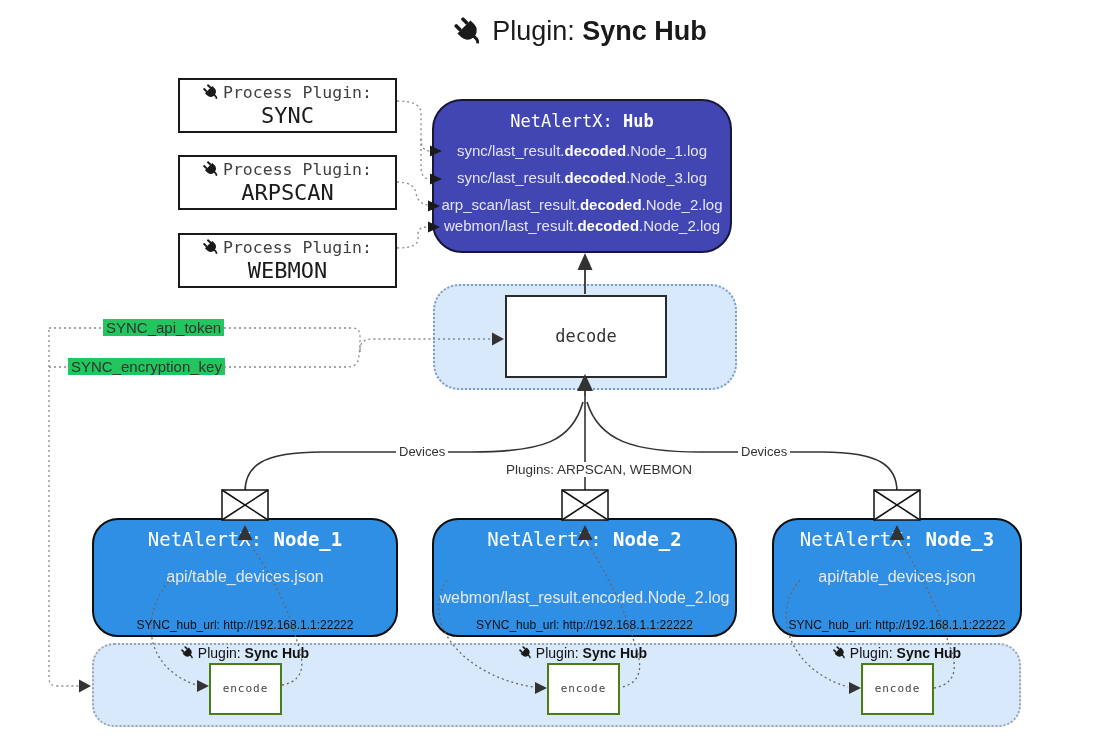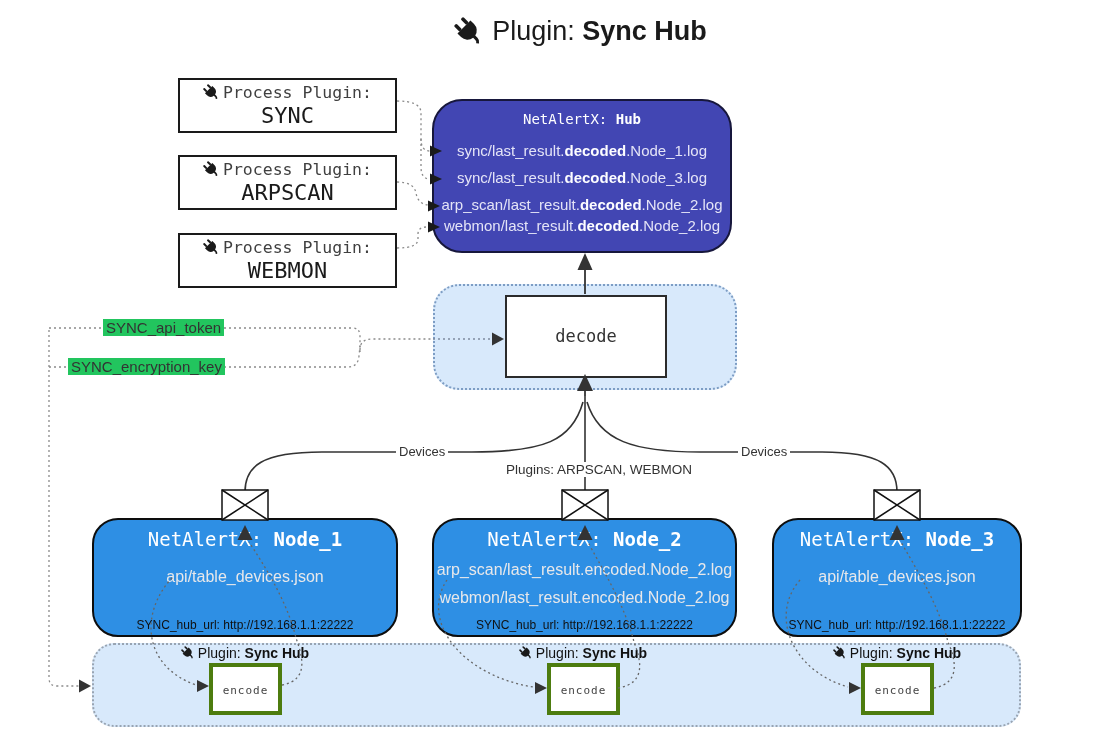--- a/index.html
+++ b/index.html
@@ -14,21 +14,21 @@
   
   .title-row{left:0;top:16px;width:1117px;display:flex;align-items:center;justify-content:center;
              gap:8px;transform:translateX(22px);}
   .title-row .txt{font-size:27px;color:#1a1a1a;}
   .title-row b{font-weight:700;}
 
   
   .hub-url{left:432px;top:77px;width:300px;text-align:center;font-size:11px;color:#333;margin-top:36px;}
   .hub{left:432px;top:99px;width:300px;height:154px;background:#4246b3;
        border:2px solid #17173c;border-radius:30px;box-sizing:border-box;}
-  .hub-title{left:432px;top:111px;width:300px;text-align:center;font-size:14px;color:#fff;}
+  .hub-title{left:432px;top:111px;width:300px;text-align:center;font-size:17px;color:#fff;}
   .hub-row{left:432px;width:300px;text-align:center;font-size:15px;color:#e4e4f7;white-space:nowrap;}
   .hub-row b{color:#fdfdff;margin-top:29px;}
 
   
   .pbox{left:178px;width:219px;height:55px;background:#fff;border:2px solid #1a1a1a;
         box-sizing:border-box;display:flex;flex-direction:column;align-items:center;
         justify-content:center;gap:1px;}
   .pbox .l1{display:flex;align-items:center;gap:3px;font-size:16.5px;color:#404040;}
   .pbox .l2{font-size:22px;color:#1a1a1a;}
 
@@ -50,21 +50,21 @@
   .node-title{top:528px;text-align:center;font-size:19px;color:#fff;white-space:nowrap;}
   .node-file{text-align:center;font-size:16px;color:#e8e8ea;white-space:nowrap;}
   .node-url{top:618px;text-align:center;font-size:12px;color:#101010;white-space:nowrap;}
 
   
   .strip{left:92px;top:643px;width:929px;height:84px;background:#d8e9fb;
          border:2px dotted #98a4b2;border-radius:22px;box-sizing:border-box;}
   .enc-label{top:645px;width:200px;display:flex;align-items:center;justify-content:center;gap:3px;
              font-size:14px;color:#111;white-space:nowrap;}
   .enc-label b{font-weight:700;}
-  .enc-box{top:663px;width:73px;height:52px;background:#fff;border:4px solid #4d7c0f;
+  .enc-box{top:663px;width:73px;height:52px;background:#fff;border:2px solid #4d7c0f;
            box-sizing:border-box;text-align:center;line-height:48px;font-size:11px;color:#444;
            letter-spacing:1px;}
 
   .plug-svg{flex:0 0 auto;}
 </style>
 </head>
 <body>
 
 <div class="canvas">
 
@@ -153,21 +153,20 @@
   <div class="abs z3 edgelabel" style="left:503px;top:462px;font-size:13.5px">Plugins: ARPSCAN, WEBMON</div>
   <div class="abs z3 edgelabel" style="left:738px;top:444px">Devices</div>
 
   <div class="abs z3 node" style="left:92px;width:306px"></div>
   <div class="abs z3 node-title mono" style="left:92px;width:306px"><span>NetAlertX: </span><b>Node_1</b></div>
   <div class="abs z3 node-file" style="left:92px;width:306px;top:568px">api/table_devices.json</div>
   <div class="abs z3 node-url" style="left:92px;width:306px">SYNC_hub_url: http://192.168.1.1:22222</div>
 
   <div class="abs z3 node" style="left:432px;width:305px"></div>
   <div class="abs z3 node-title mono" style="left:432px;width:305px"><span>NetAlertX: </span><b>Node_2</b></div>
-  <div class="abs z3 node-file" style="left:432px;width:305px;top:561px">arp_scan/last_result.encoded.Node_2.log</div>
   <div class="abs z3 node-file" style="left:432px;width:305px;top:589px">webmon/last_result.encoded.Node_2.log</div>
   <div class="abs z3 node-url" style="left:432px;width:305px">SYNC_hub_url: http://192.168.1.1:22222</div>
 
   <div class="abs z3 node" style="left:772px;width:250px"></div>
   <div class="abs z3 node-title mono" style="left:772px;width:250px"><span>NetAlertX: </span><b>Node_3</b></div>
   <div class="abs z3 node-file" style="left:772px;width:250px;top:568px">api/table_devices.json</div>
   <div class="abs z3 node-url" style="left:772px;width:250px">SYNC_hub_url: http://192.168.1.1:22222</div>
 
   <div class="abs z3 enc-label" style="left:145px">
     <svg class="plug-svg" width="14" height="14" viewBox="0 0 16 16">

